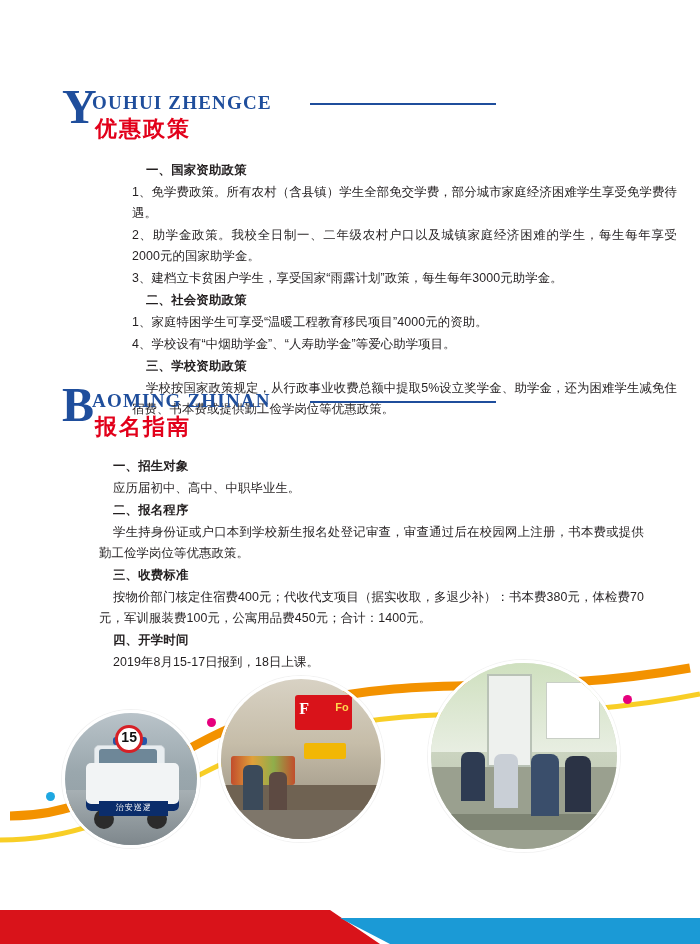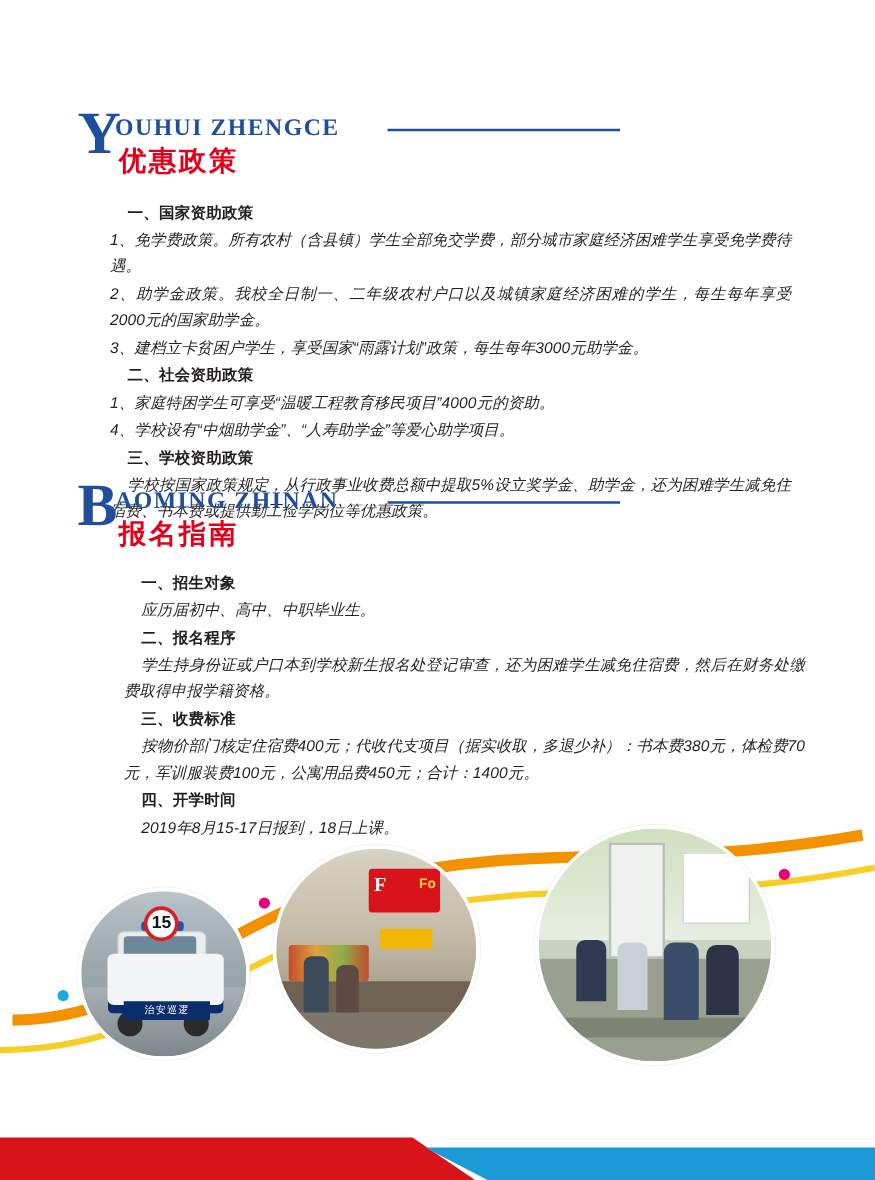--- a/index.html
+++ b/index.html
@@ -72,34 +72,33 @@
 
   
   .body-block {
     position: absolute;
     left: 88px;
     width: 545px;
     color: #231f20;
     font-size: 12.4px;
     line-height: 21px;
   }
-  .blk1 { top: 160px; }
+  .blk1 { top: 160px; margin-left: 44px; }
   .blk2 { top: 456px; margin-left: 11px; }
 
   .sub {
     font-weight: bold;
     margin: 0 0 1px 14px;
     font-size: 12.4px;
     letter-spacing: 0.2px;
   }
   .para {
     margin: 0 0 1px 0;
     text-align: justify;
     letter-spacing: 0.1px;
-    font-style: italic;
   }
   .para.indent { text-indent: 14px; }
 
   
   .photos {
     position: absolute;
     left: 0;
     top: 640px;
     width: 700px;
     height: 230px;
@@ -211,21 +210,21 @@
     <div class="bigletter">B</div>
     <div class="pinyin">AOMING ZHINAN</div>
     <div class="pinyin-rule"></div>
     <div class="cn-title">报名指南</div>
   </div>
 
   <div class="body-block blk2">
     <p class="sub">一、招生对象</p>
     <p class="para indent">应历届初中、高中、中职毕业生。</p>
     <p class="sub">二、报名程序</p>
-    <p class="para indent">学生持身份证或户口本到学校新生报名处登记审查，还为困难学生减免住宿费，然后在财务处缴费取得申报学籍资格。</p>
+    <p class="para indent">学生持身份证或户口本到学校新生报名处登记审查，审查通过后在校园网上注册，书本费或提供勤工俭学岗位等优惠政策。</p>
     <p class="sub">三、收费标准</p>
     <p class="para indent">按物价部门核定住宿费400元；代收代支项目（据实收取，多退少补）：书本费380元，体检费70元，军训服装费100元，公寓用品费450元；合计：1400元。</p>
     <p class="sub">四、开学时间</p>
     <p class="para indent">2019年8月15-17日报到，18日上课。</p>
   </div>
 
   <div class="photos">
 
     <svg class="ribbon" viewBox="0 0 700 230" preserveAspectRatio="none">
       <path d="M10,176 C120,176 170,96 300,64 C430,32 520,58 690,28" fill="none" stroke="#f39200" stroke-width="9"></path>

